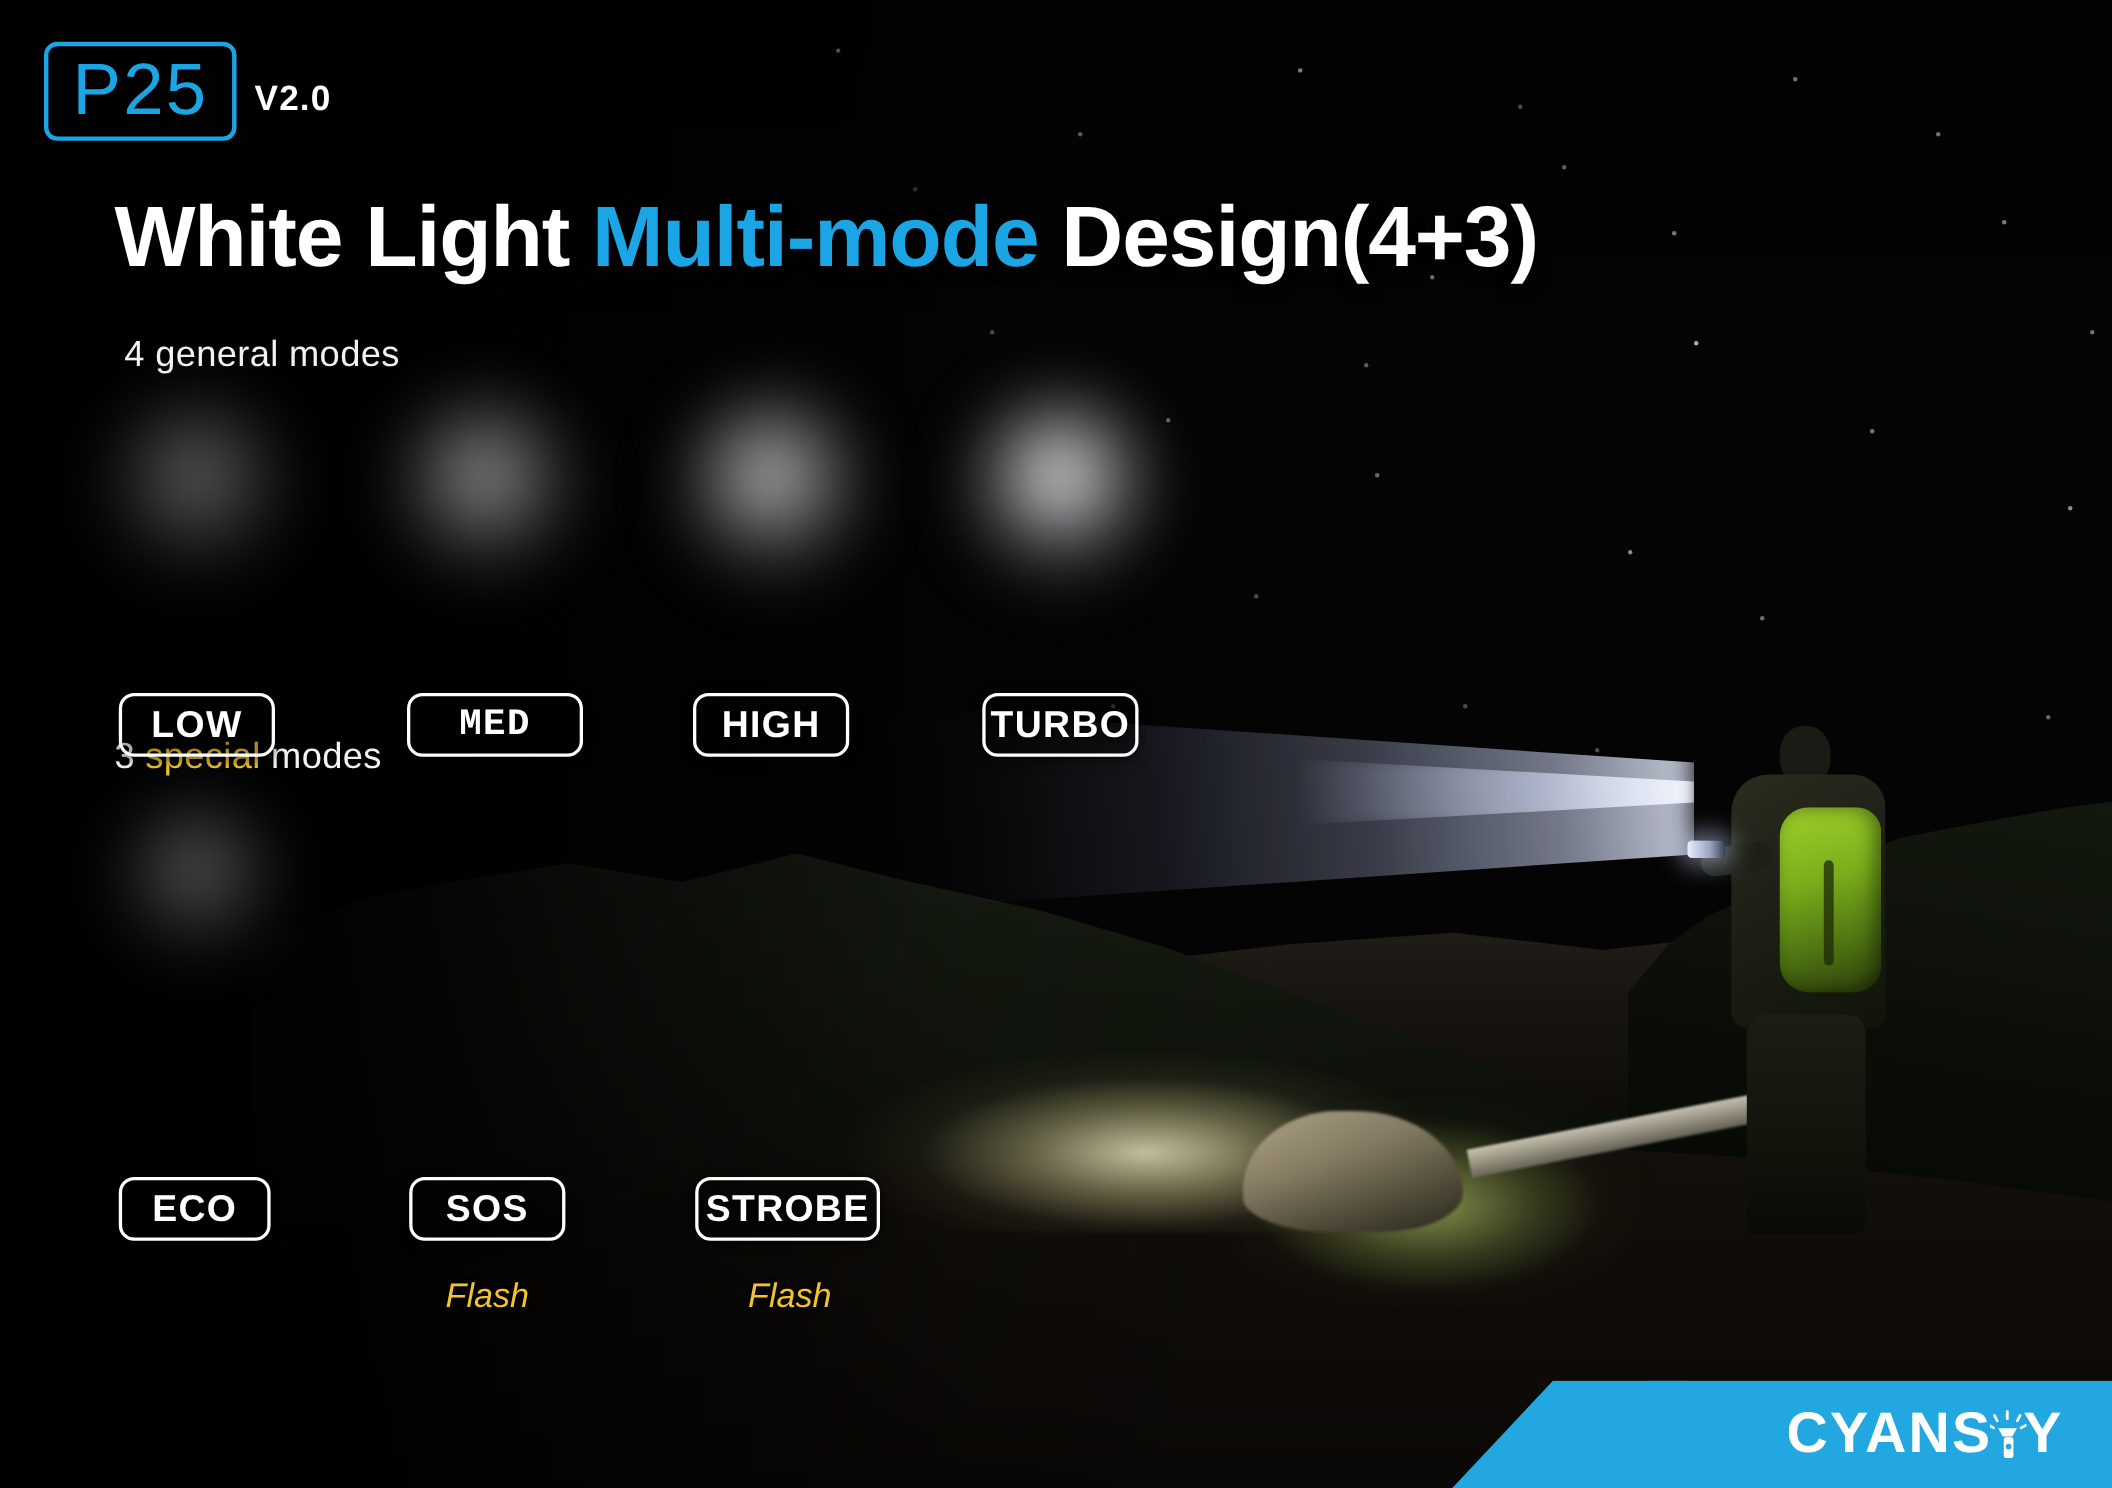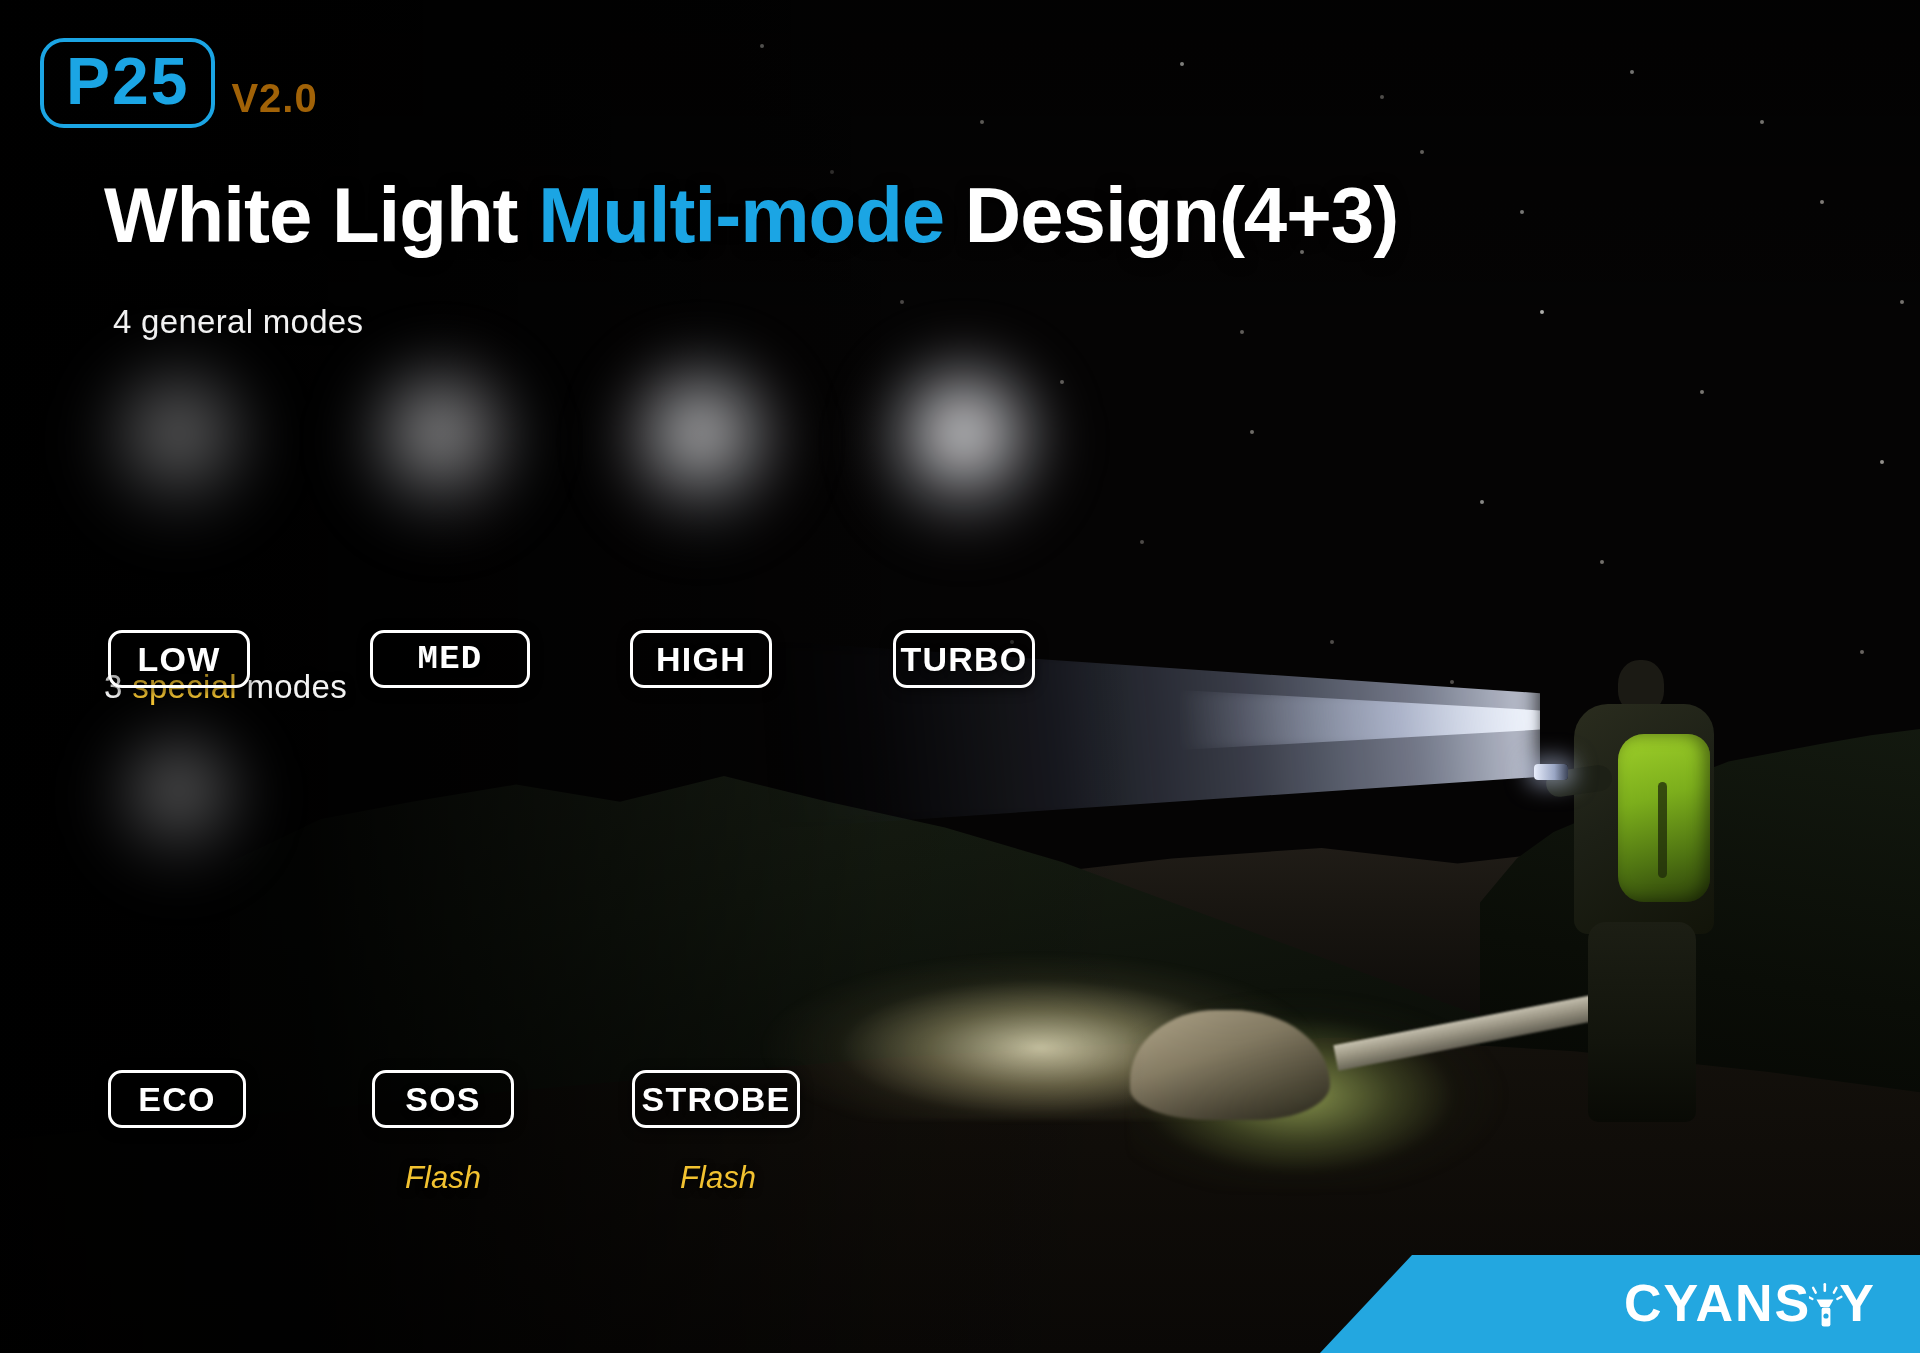--- a/index.html
+++ b/index.html
@@ -172,35 +172,35 @@
       linear-gradient(180deg, rgba(0,0,0,.55) 0%, rgba(0,0,0,.1) 22%, rgba(0,0,0,0) 50%);
   }
 
   
   .content { position:absolute; inset:0; }
 
   
   .logo-row { position:absolute; left:40px; top:38px; display:flex; align-items:flex-end; gap:16px; }
   .badge {
     border:4px solid #1BA5E4;
-    border-radius:24px;
+    border-radius:12px;
     padding:6px 22px 10px 22px;
     color:#1BA5E4;
     font-size:66px;
-    font-weight:bold;
+    font-weight:normal;
     letter-spacing:2px;
     line-height:1;
     font-family:"Liberation Sans", sans-serif;
   }
   .version {
-    color:#a16207;
-    font-size:40px;
+    color:#ffffff;
+    font-size:32px;
     font-weight:bold;
     letter-spacing:1px;
-    margin-bottom:7px;
+    margin-bottom:20px;
   }
 
   
   .headline {
     position:absolute; left:104px; top:175px;
     font-size:78px;
     font-weight:bold;
     letter-spacing:-1px;
     line-height:1.05;
     white-space:nowrap;

